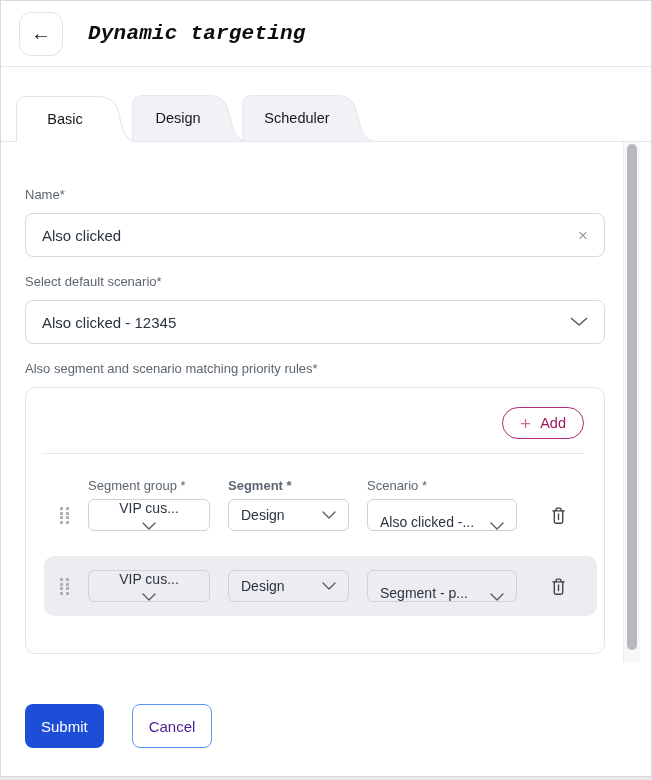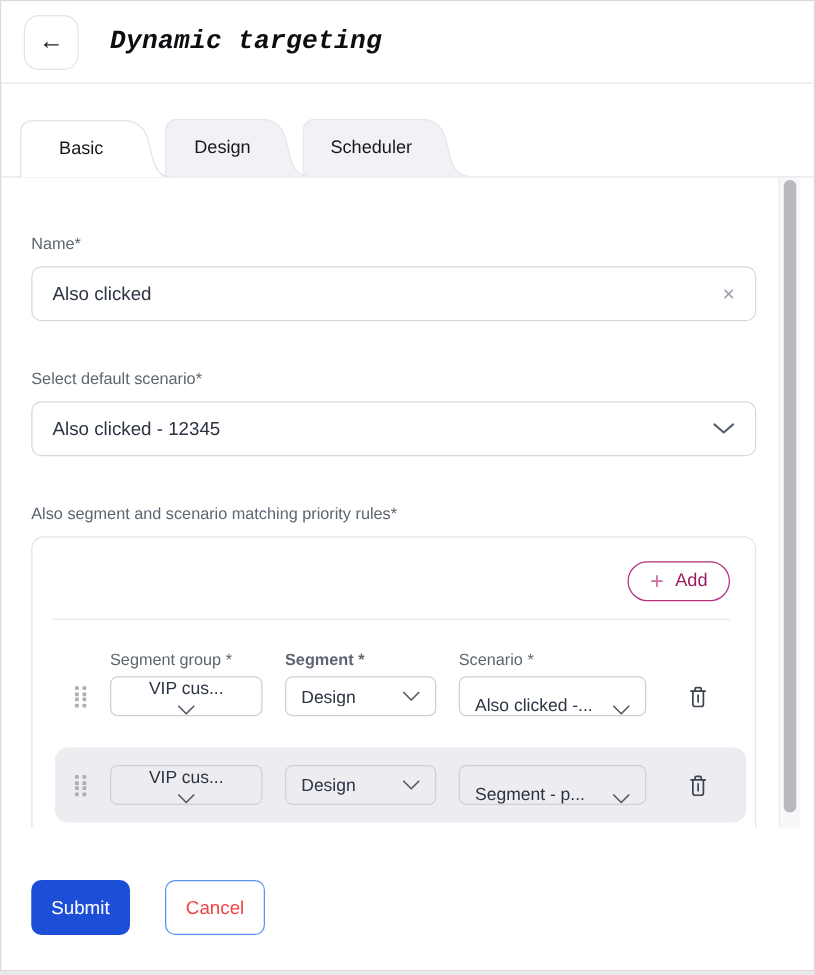--- a/index.html
+++ b/index.html
@@ -17,21 +17,21 @@
   .tab + .tab { margin-left:-4px; }
   .tab svg { position:absolute; inset:0; width:100%; height:100%; }
   .tab .tab-label { position:absolute; left:10px; right:32px; top:0; bottom:0; display:flex; align-items:center; justify-content:center; font-size:14.5px; color:#17181c; }
   .tab.active { margin-bottom:-1px; z-index:2; }
   .tab.t1 { width:120px; } .tab.t2 { width:114px; z-index:1;} .tab.t3 { width:132px; z-index:0;}
 
   
   .scrollwrap { position:relative; height:520px; overflow:hidden; }
   .form { padding:45px 46px 0 24px; }
   .field-label { font-size:13px; color:#5c6671; margin-bottom:11px; }
-  .field { margin-bottom:38px; }
+  .field { margin-bottom:17px; }
   .control { height:44px; border:1px solid #d7d7df; border-radius:8px; background:#fff; display:flex; align-items:center; justify-content:space-between; padding:16px 16px; font-size:15px; color:#2b3442; cursor:pointer; }
   .clear-x { color:#9aa0a9; font-size:17px; cursor:pointer; line-height:1; }
   .chev { flex:none; }
 
   
   .rules-box { border:1px solid #e3e3ea; border-radius:10px; padding:19px 20px 37px 16px; }
   .add-row { display:flex; justify-content:flex-end; margin-bottom:14px; }
   .add-btn { height:32px; background:#fff; border:1px solid #b72c7c; border-radius:16px; padding:0 17px; display:inline-flex; align-items:center; gap:9px; cursor:pointer; }
   .add-btn .plus { color:#c9719f; font-size:19px; font-weight:400; line-height:1; }
   .add-btn .add-label { color:#9d1b60; font-size:14.5px; }
@@ -51,21 +51,21 @@
   .row-highlight .handle { margin-left:16px; }
 
   
   .sbar { position:absolute; top:0; right:11px; width:17px; height:520px; background:#f8f8fa; border-left:1px solid #ebebef; cursor:pointer; }
   .sthumb { width:10px; margin:2px auto 0; height:506px; background:#b9b9bd; border-radius:6px; cursor:pointer; }
 
   
   .actions { display:flex; gap:28px; padding:42px 0 0 24px; }
   .btn { height:44px; min-width:65px; border-radius:8px; font-size:15px; padding:0 16px; display:flex; align-items:center; justify-content:center; cursor:pointer; font-family:inherit; }
   .btn-submit { background:#1d4ed8; color:#fff; border:none; }
-  .btn-cancel { background:#fff; color:#ef4444; border:1px solid #5b93f5; }
+  .btn-cancel { background:#fff; color:#4c1d95; border:1px solid #5b93f5; }
 </style>
 </head>
 <body>
 
 <div class="app">
 
   <div class="header">
     <button class="back-btn">
       <span>←</span>
     </button>

